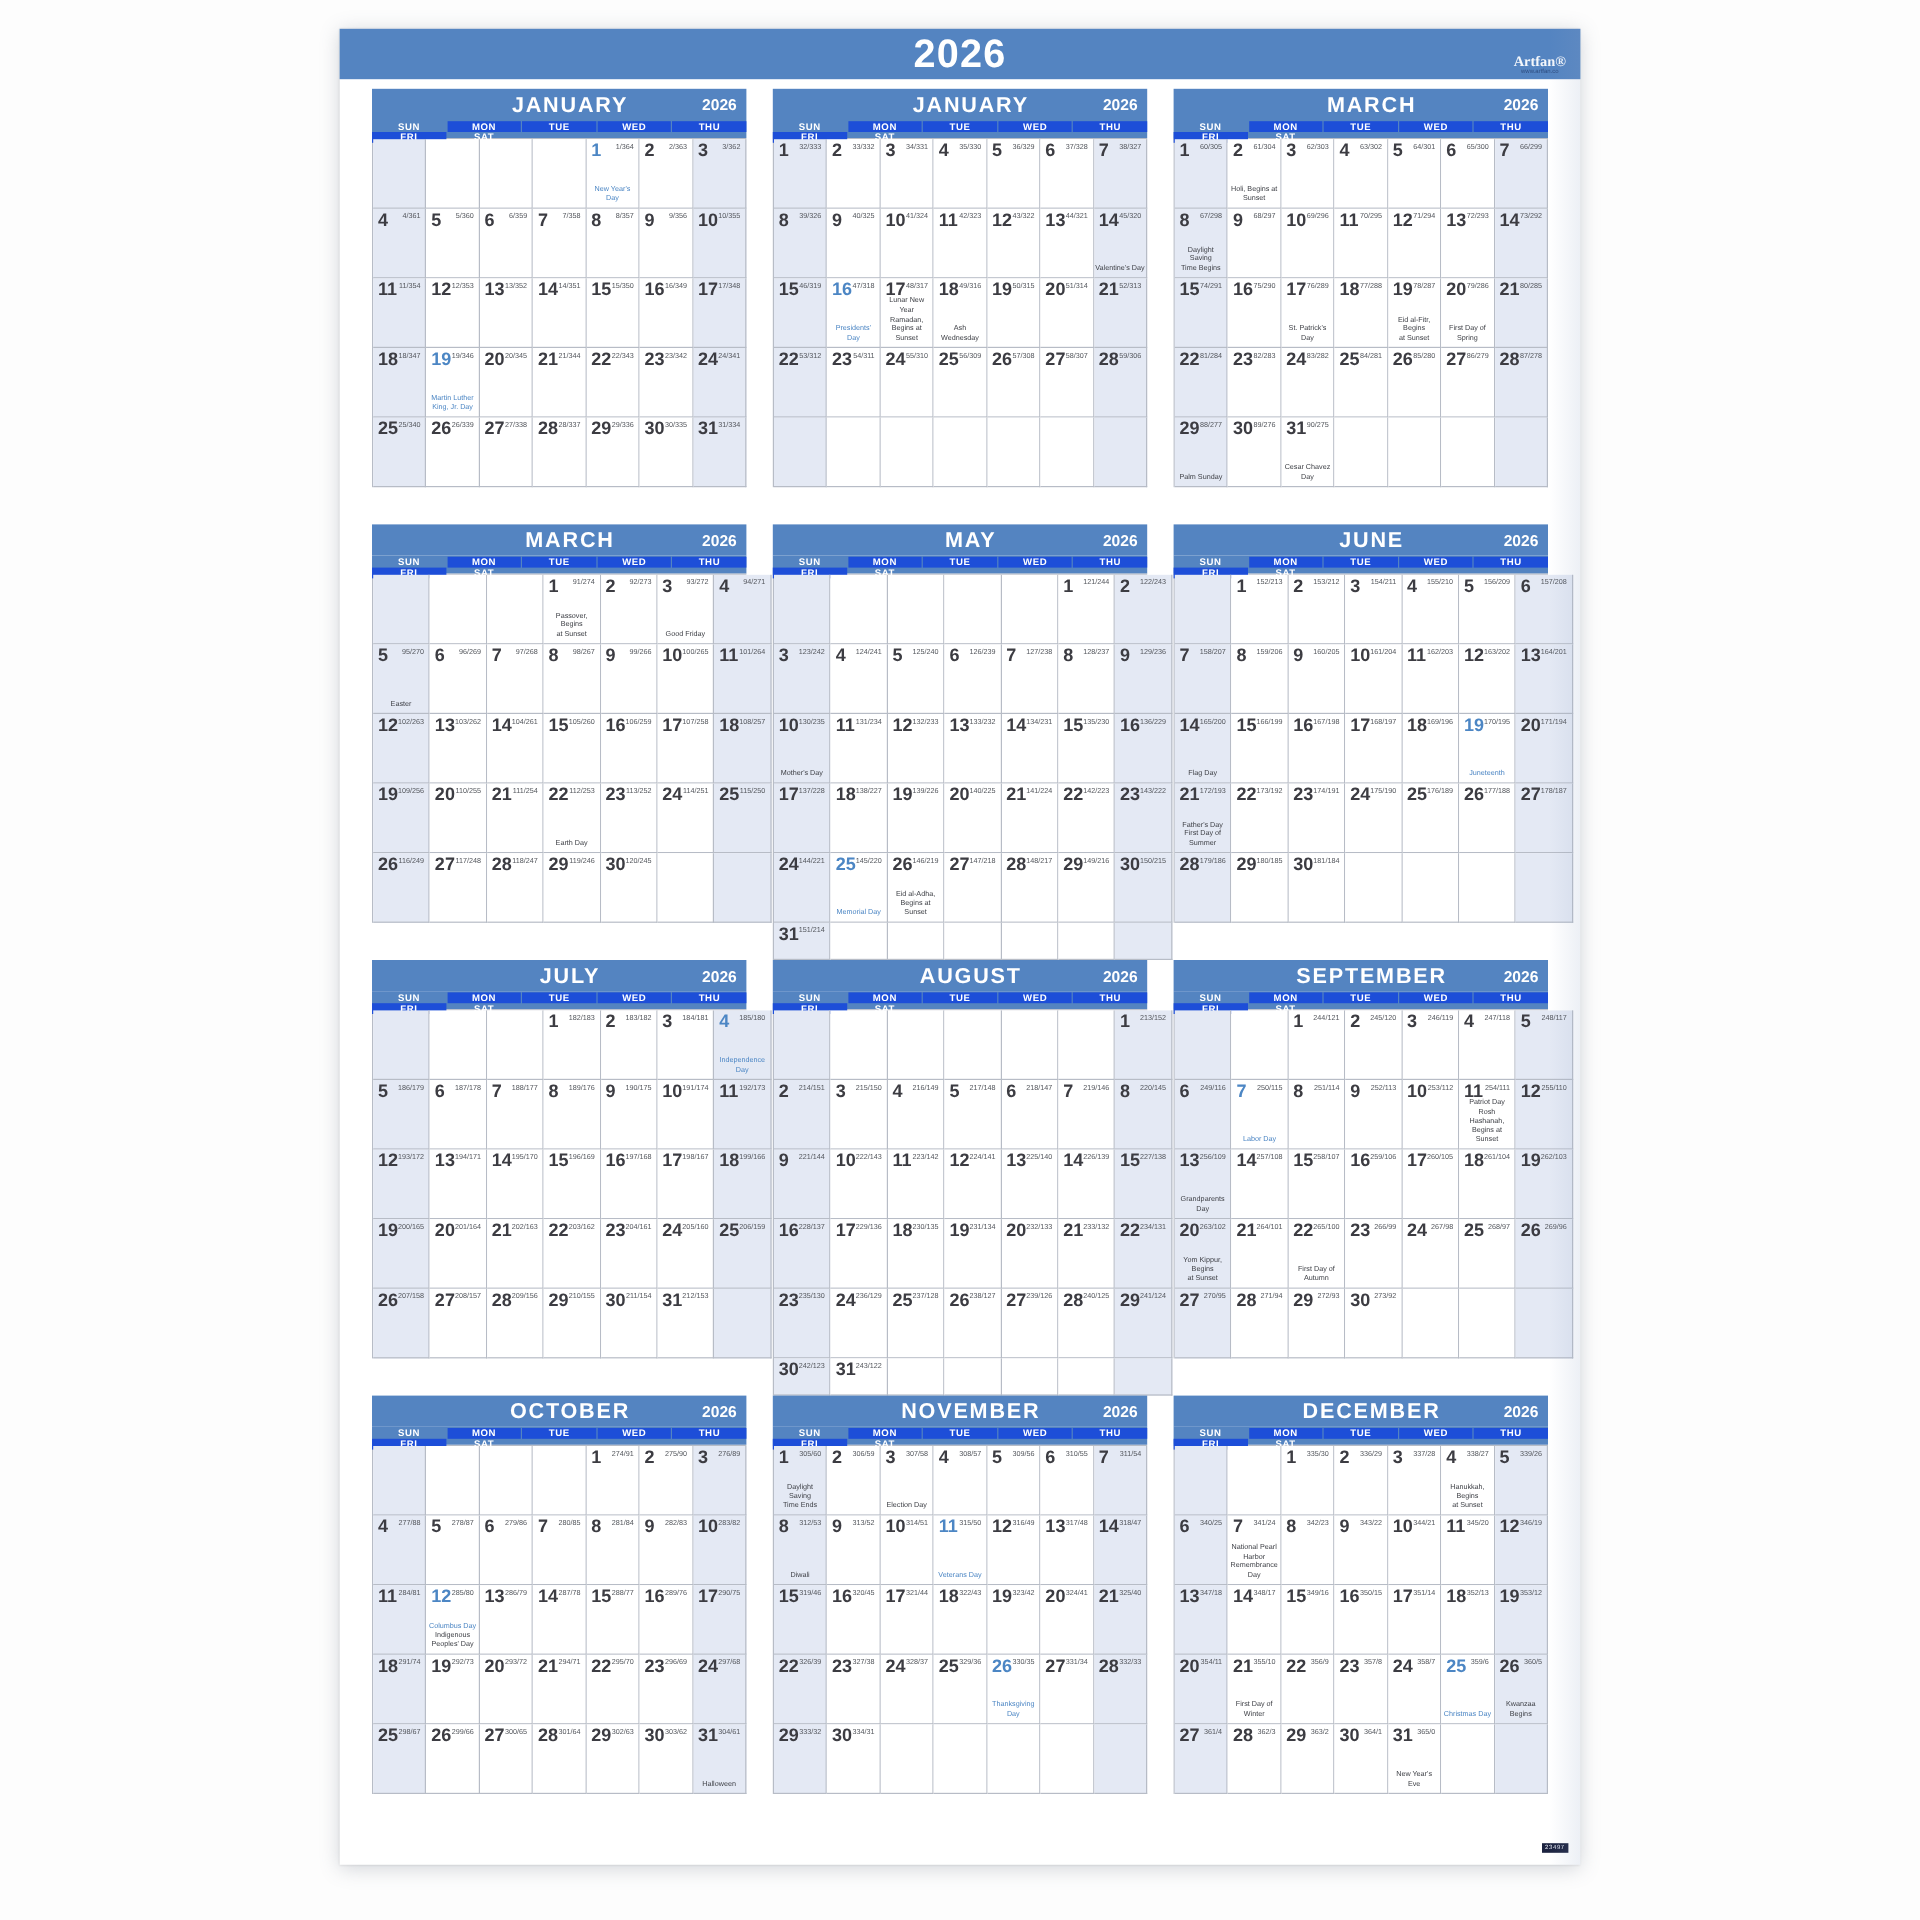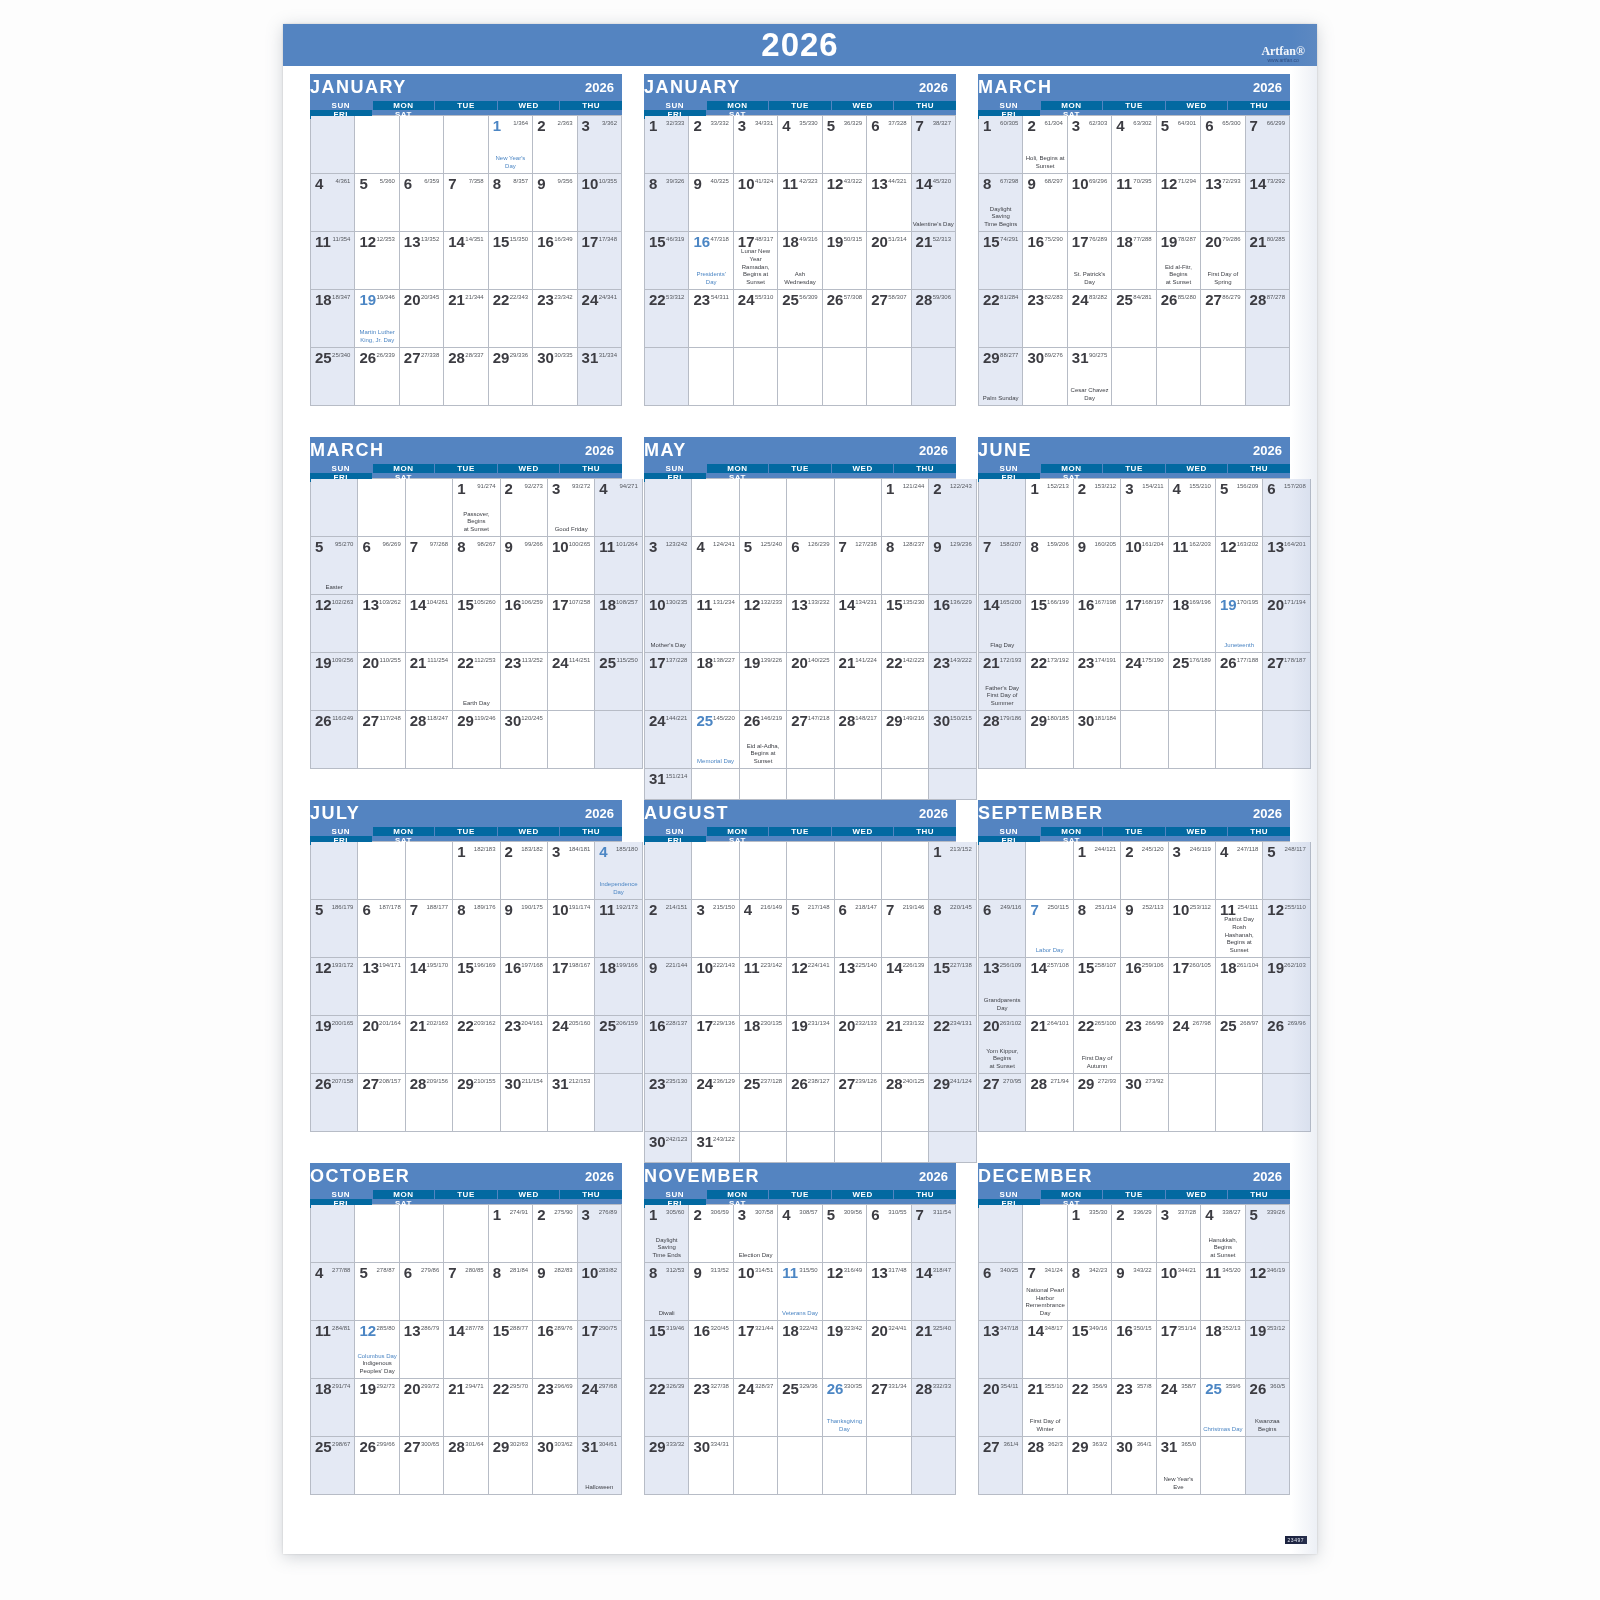--- a/index.html
+++ b/index.html
@@ -11,26 +11,26 @@
   
   .banner{position:relative;height:42px;background:var(--blue);display:flex;align-items:center;justify-content:center;}
   .banner-year{color:#fff;font-size:33px;font-weight:bold;letter-spacing:1px;}
   .brand{position:absolute;right:12px;bottom:3px;text-align:center;line-height:1;}
   .brand-name{color:#f4f7fb;font-family:"Liberation Serif",serif;font-size:12px;font-weight:bold;}
   .brand-sub{color:#2e4d80;font-size:5px;margin-top:1px;}
   
   .months{display:grid;grid-template-columns:repeat(3,312px);column-gap:22px;grid-auto-rows:363px;
           justify-content:center;align-items:start;padding-top:8px;}
   .month{width:312px;}
-  .m-header{position:relative;height:26px;background:var(--blue);display:flex;align-items:center;}
+  .m-header{position:relative;height:26px;background:var(--blue);display:flex;align-items:center;justify-content:center;padding-left:18px;}
   .m-name{color:#fff;font-size:18px;font-weight:bold;letter-spacing:1.5px;}
   .m-year{position:absolute;right:8px;top:0;bottom:0;display:flex;align-items:center;color:#fff;font-size:13px;font-weight:bold;}
   .m-weekdays{display:grid;grid-template-columns:repeat(5,1fr);background:var(--blue);height:13px;column-gap:1px;padding:1px 0;}
   .wd{display:flex;align-items:center;justify-content:center;font-size:8px;font-weight:bold;color:#fff;letter-spacing:.5px;}
-  .wd.chip{background:#0369a1;}
+  .wd.chip{background:#1d4ed8;}
   .m-grid{display:grid;grid-template-columns:repeat(7,1fr);border-left:1px solid #b7bcc6;border-top:1px solid #b7bcc6;}
   .cell{position:relative;background:#fff;border-right:1px solid #b7bcc6;border-bottom:1px solid #b7bcc6;overflow:visible;}
   .cell.weekend{background:#e4e9f4;}
   .cell-top{display:flex;align-items:flex-start;}
   .num{font-size:15px;font-weight:bold;color:#3c3c42;margin:2px 0 0 4px;line-height:1;}
   .num.blue{color:#4c86c4;}
   .ann{margin:4px 4px 0 auto;font-size:6px;color:#55585e;line-height:1;white-space:nowrap;}
   .hols{position:absolute;left:1px;right:1px;bottom:2px;text-align:center;}
   .hol{font-size:6px;line-height:1.3;color:#3f4147;white-space:pre-line;}
   .hol.blue{color:#4c86c4;}

